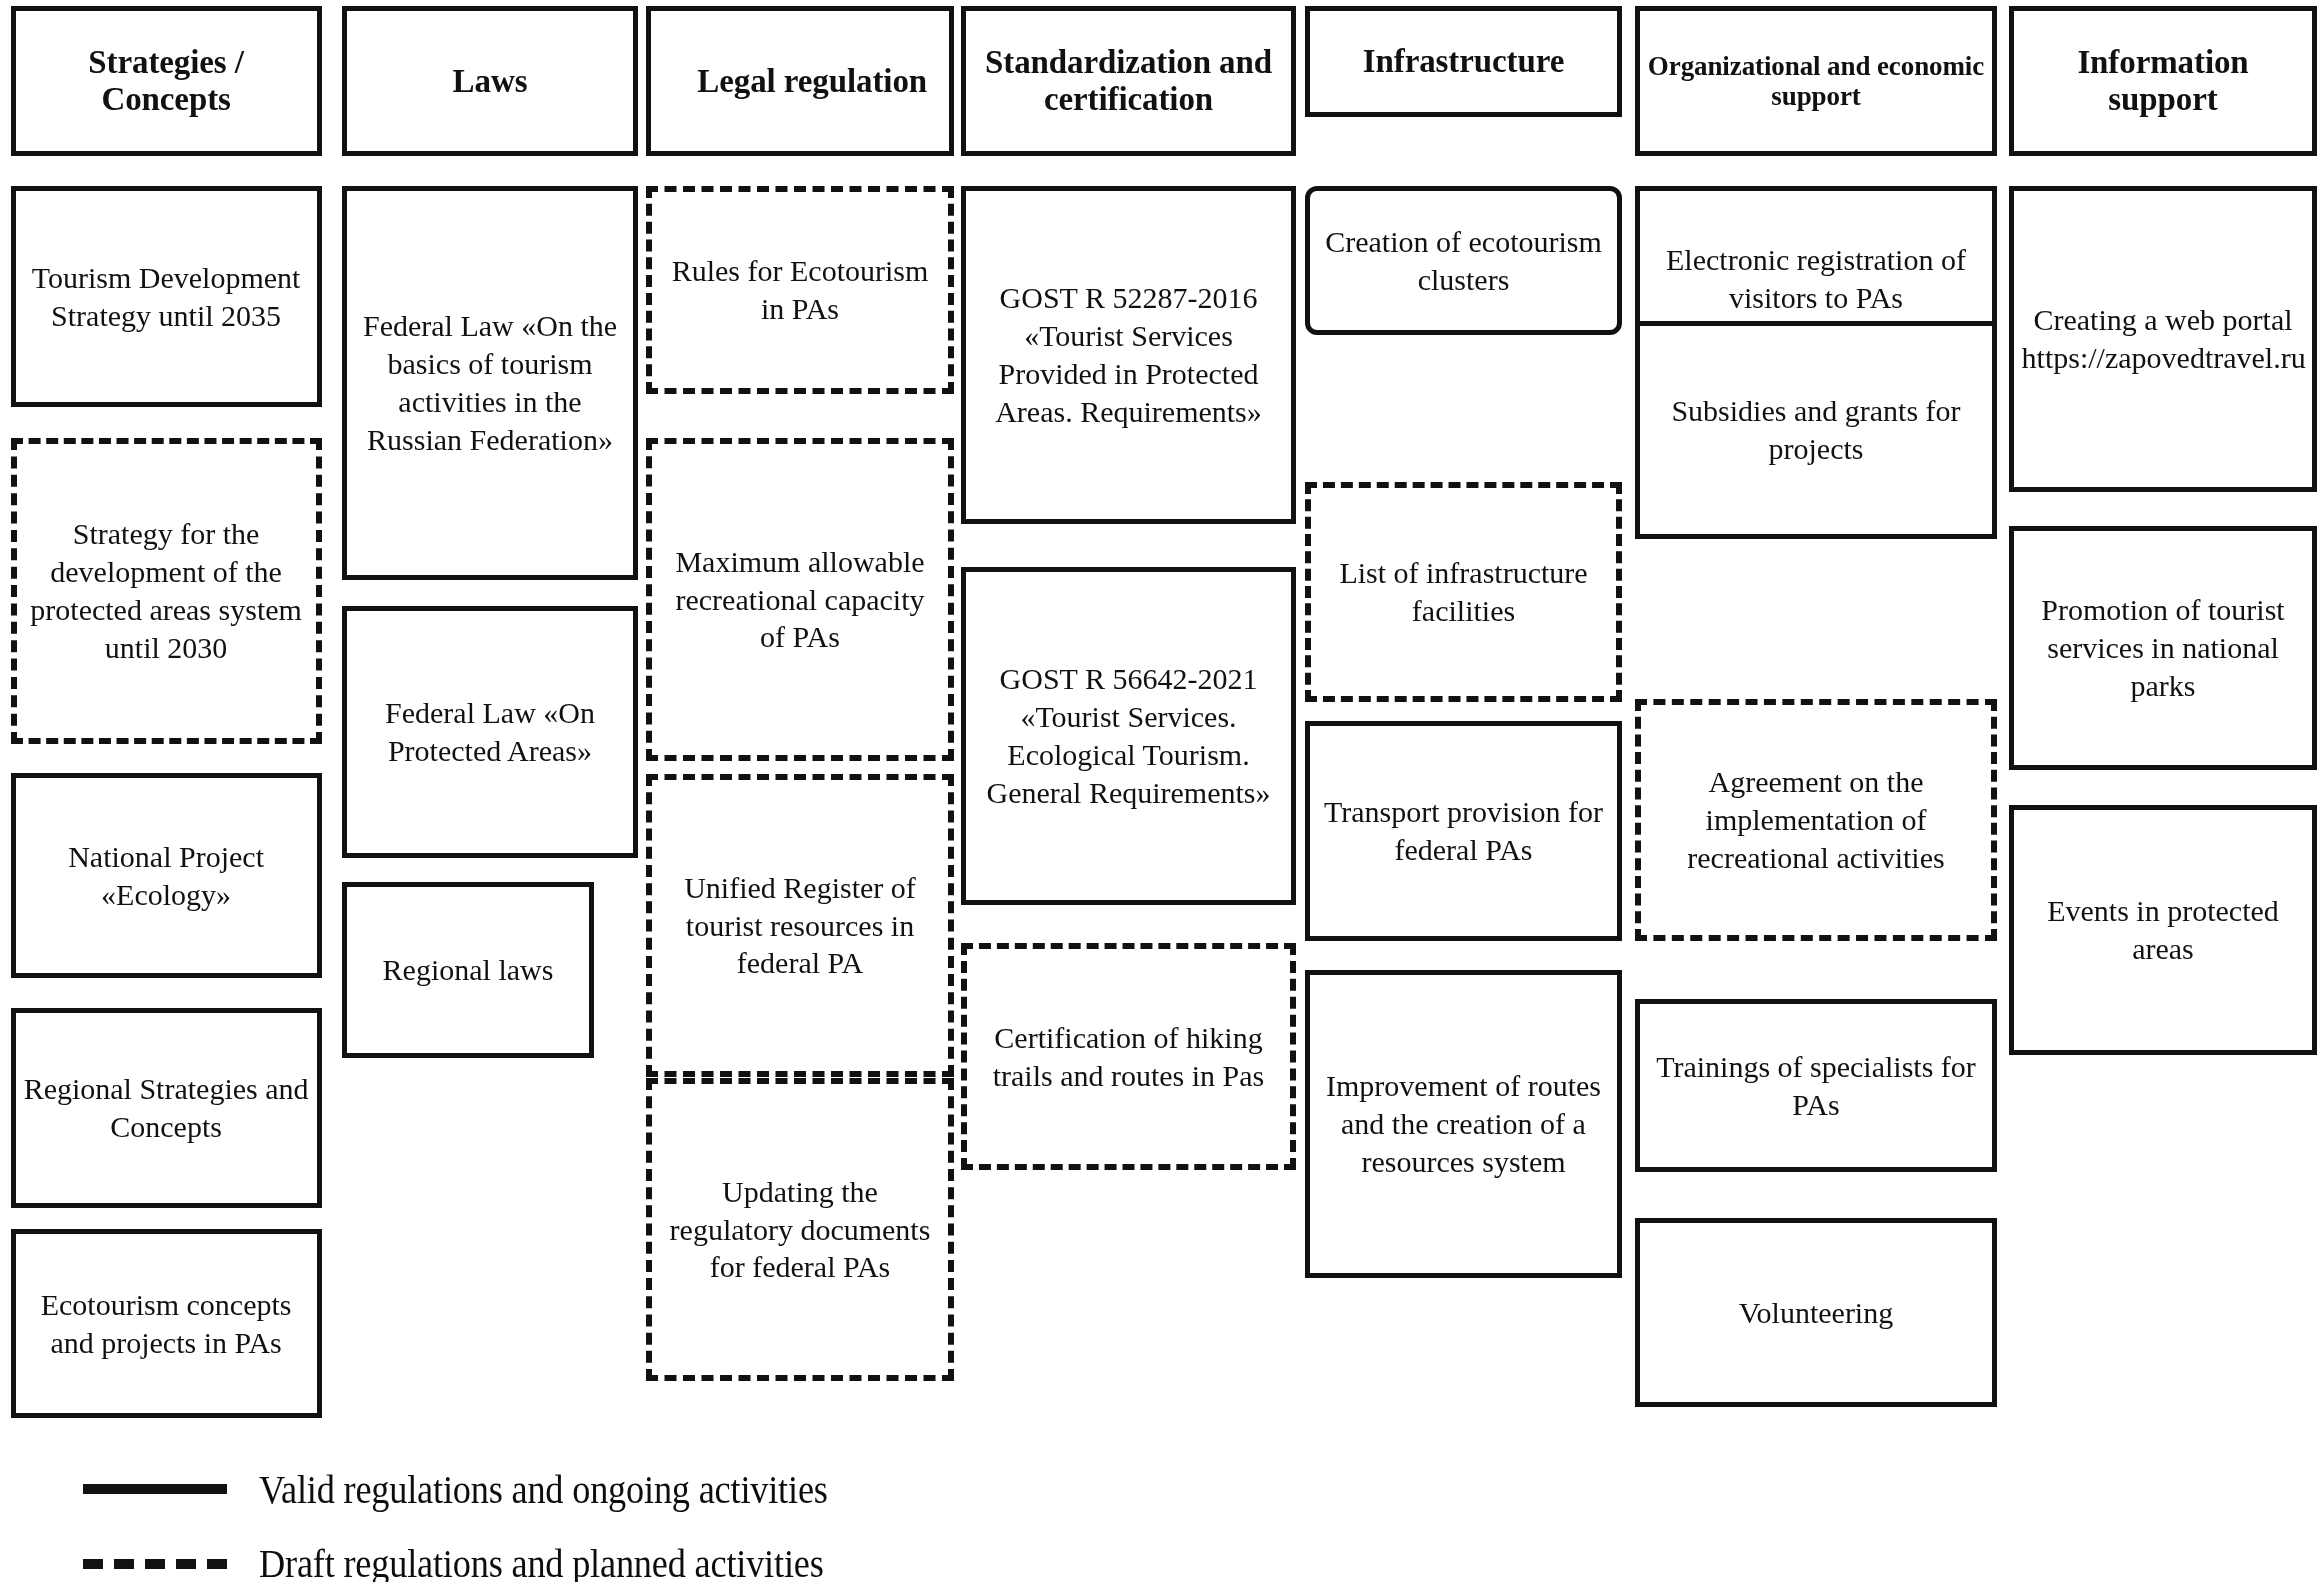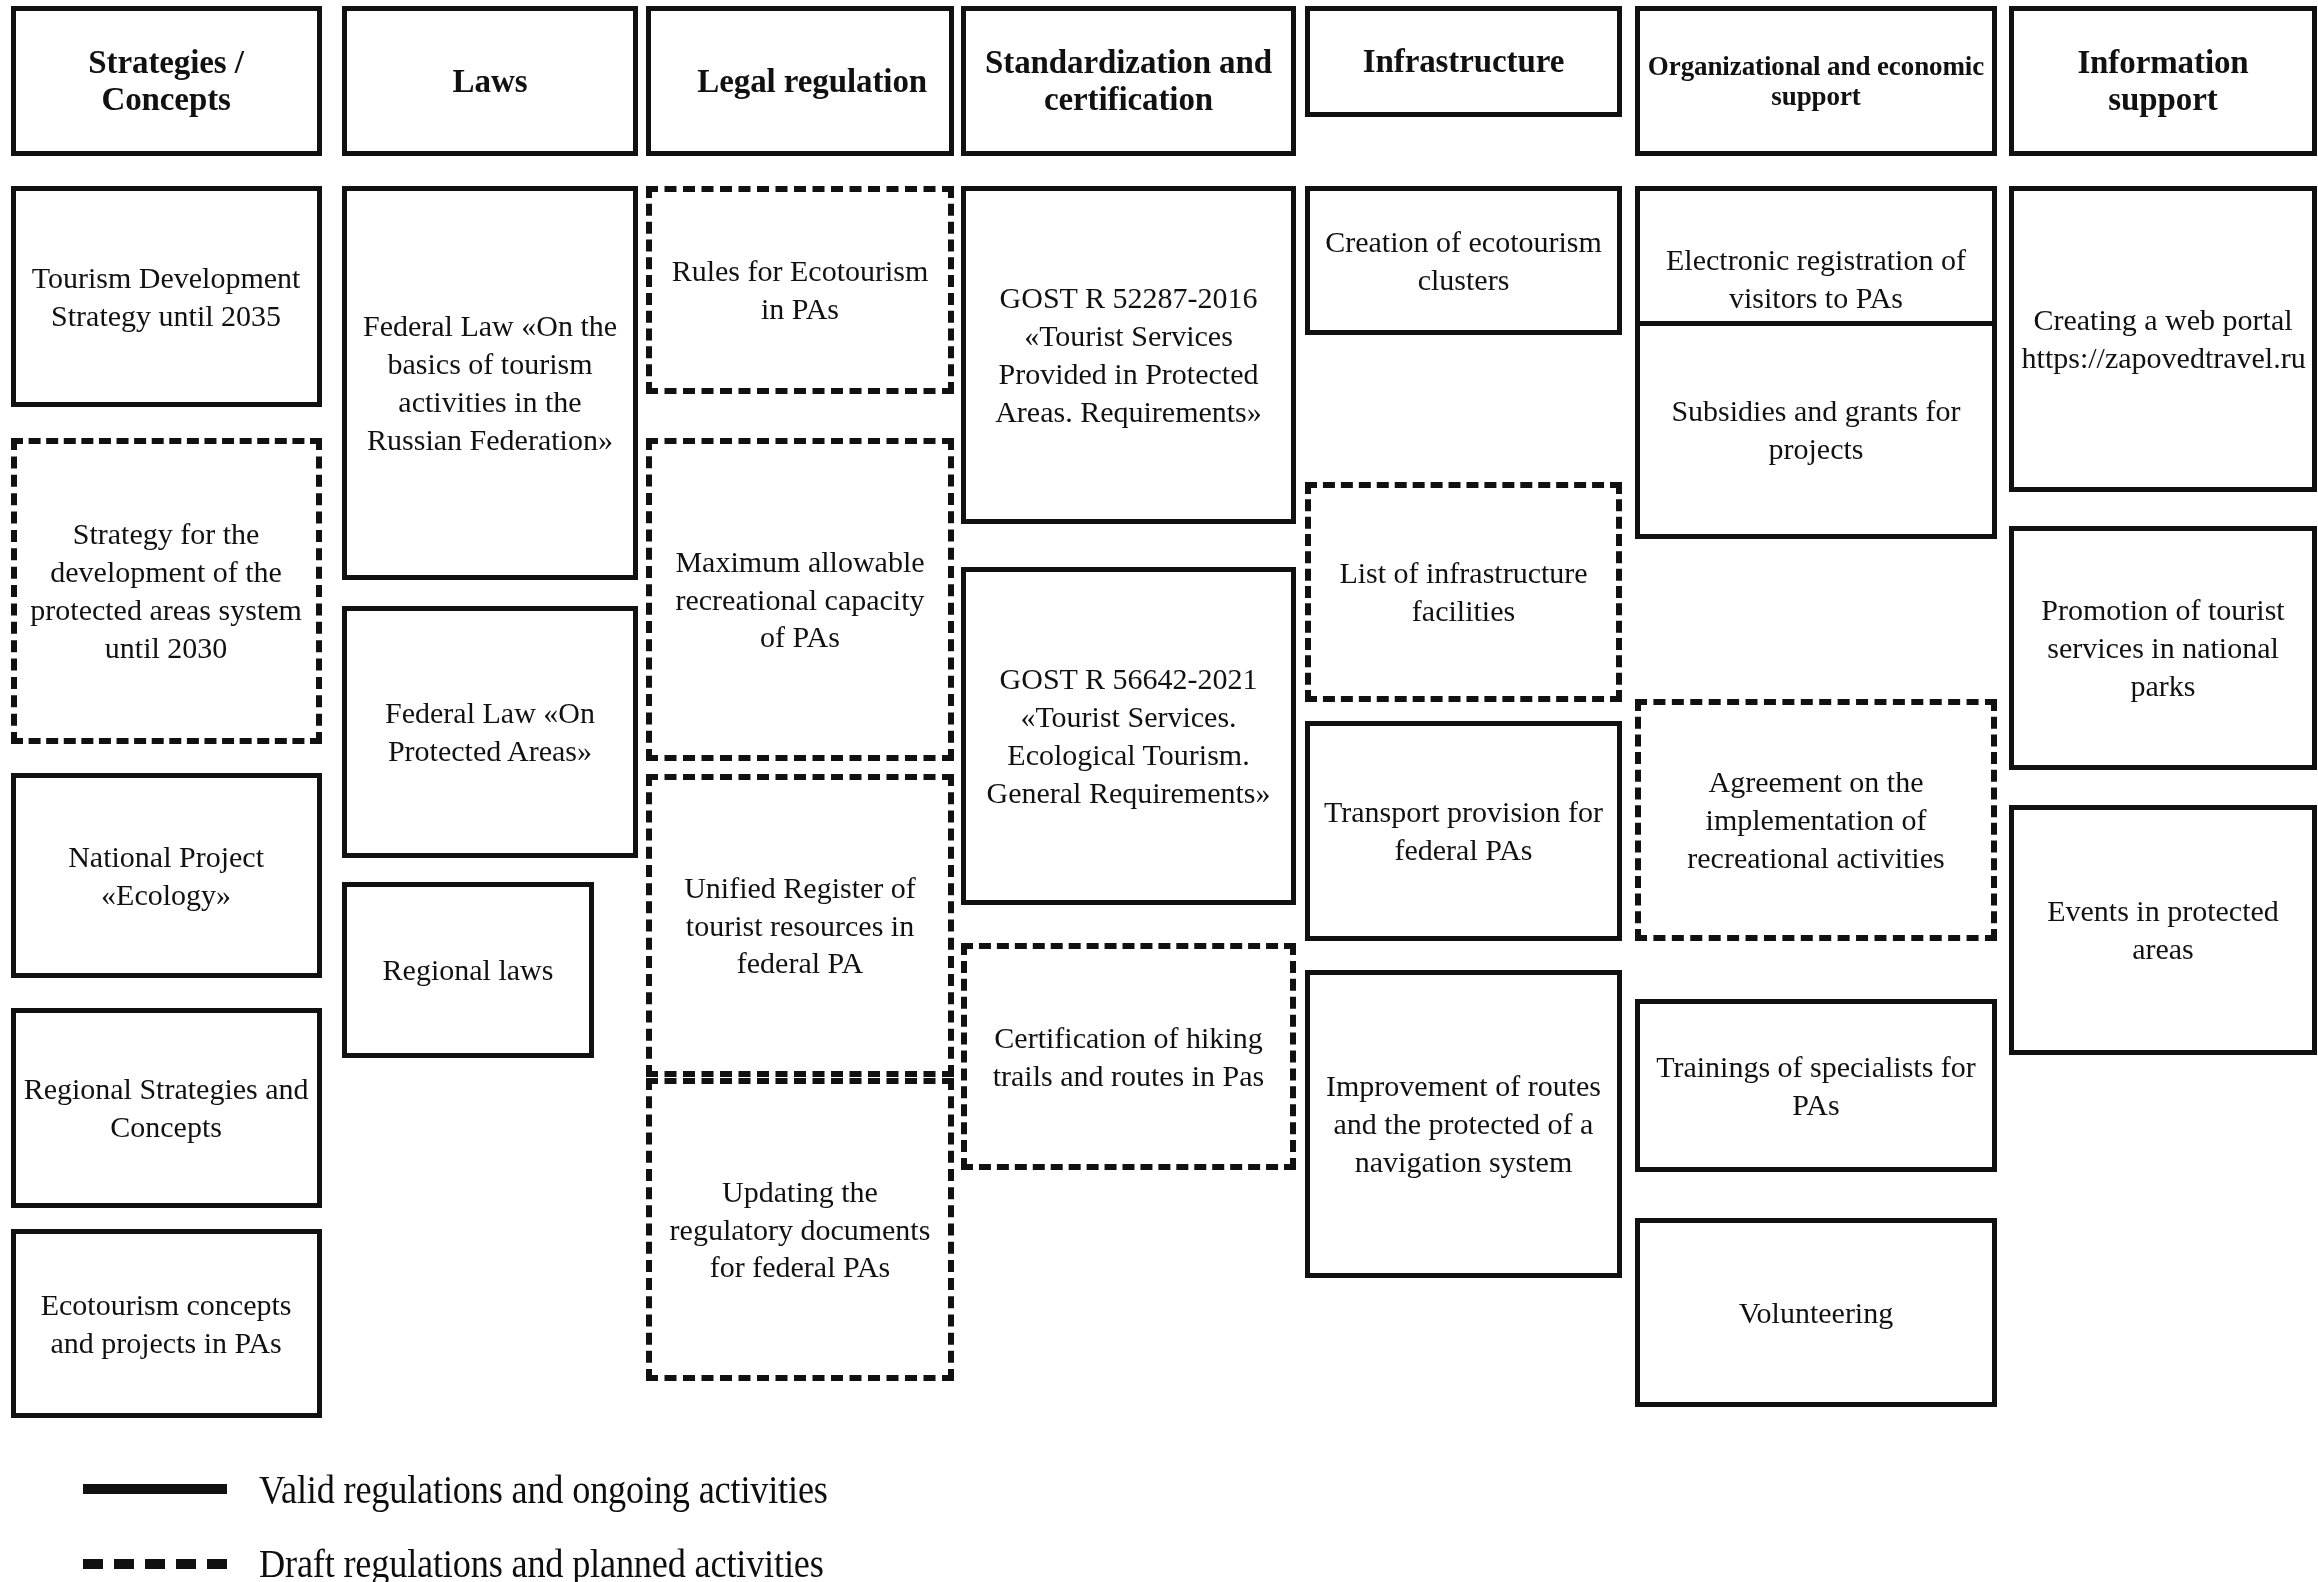--- a/index.html
+++ b/index.html
@@ -120,31 +120,31 @@
   <div class="box solid cell" style="left:961px;top:186px;width:335px;height:338px;">
     <span class="t">GOST R 52287-2016 «Tourist Services Provided in Protected Areas. Requirements»</span>
   </div>
   <div class="box solid cell" style="left:961px;top:567px;width:335px;height:338px;">
     <span class="t">GOST R 56642-2021 «Tourist Services. Ecological Tourism. General Requirements»</span>
   </div>
   <div class="box dashed cell" style="left:961px;top:943px;width:335px;height:227px;">
     <span class="t">Certification of hiking trails and routes in Pas</span>
   </div>
 
-  <div class="box solid cell" style="left:1305px;top:186px;width:317px;height:149px;">
+  <div class="box solid cell" style="left:1305px;top:186px;width:317px;height:149px;border-radius:12px;">
     <span class="t">Creation of ecotourism clusters</span>
   </div>
   <div class="box dashed cell" style="left:1305px;top:482px;width:317px;height:220px;">
     <span class="t">List of infrastructure facilities</span>
   </div>
   <div class="box solid cell" style="left:1305px;top:721px;width:317px;height:220px;">
     <span class="t">Transport provision for federal PAs</span>
   </div>
   <div class="box solid cell" style="left:1305px;top:970px;width:317px;height:308px;">
-    <span class="t">Improvement of routes and the protected of a navigation system</span>
+    <span class="t">Improvement of routes and the creation of a resources system</span>
   </div>
 
   <div class="box solid cell" style="left:1635px;top:186px;width:362px;height:185px;">
     <span class="t">Electronic registration of visitors to PAs</span>
   </div>
   <div class="box solid cell" style="left:1635px;top:321px;width:362px;height:218px;">
     <span class="t">Subsidies and grants for projects</span>
   </div>
   <div class="box dashed cell" style="left:1635px;top:699px;width:362px;height:242px;">
     <span class="t">Agreement on the implementation of recreational activities</span>

